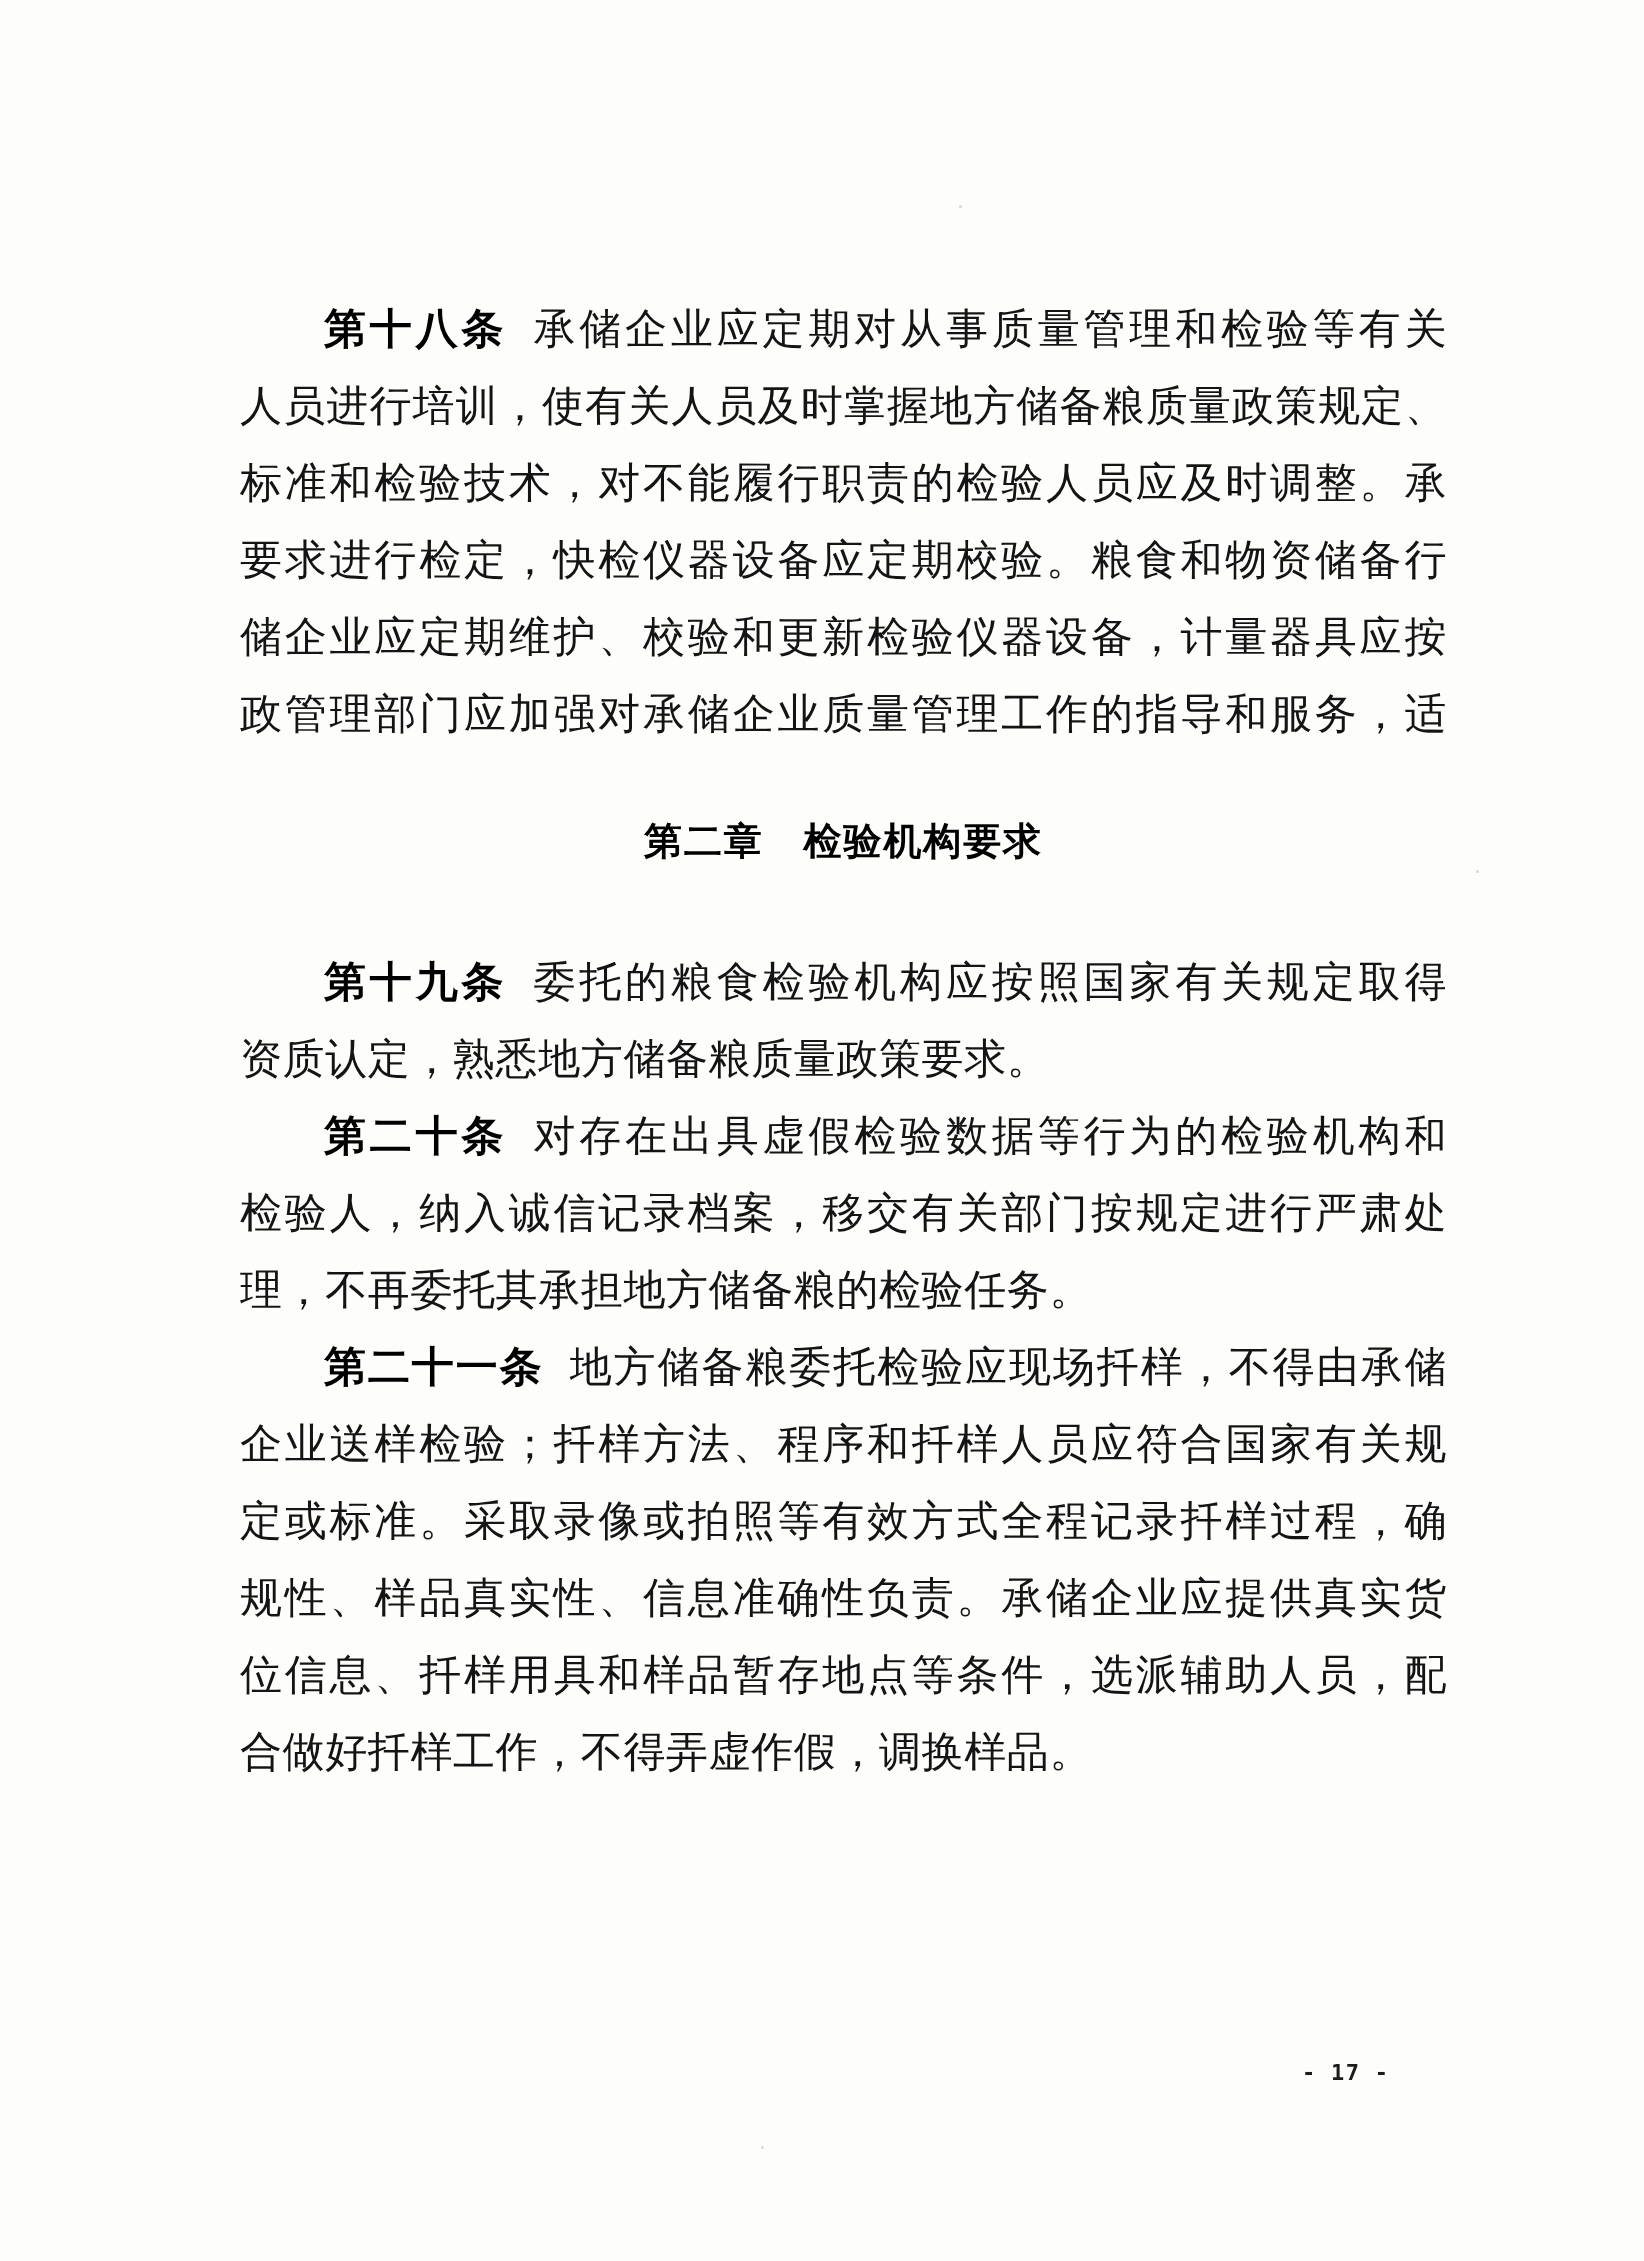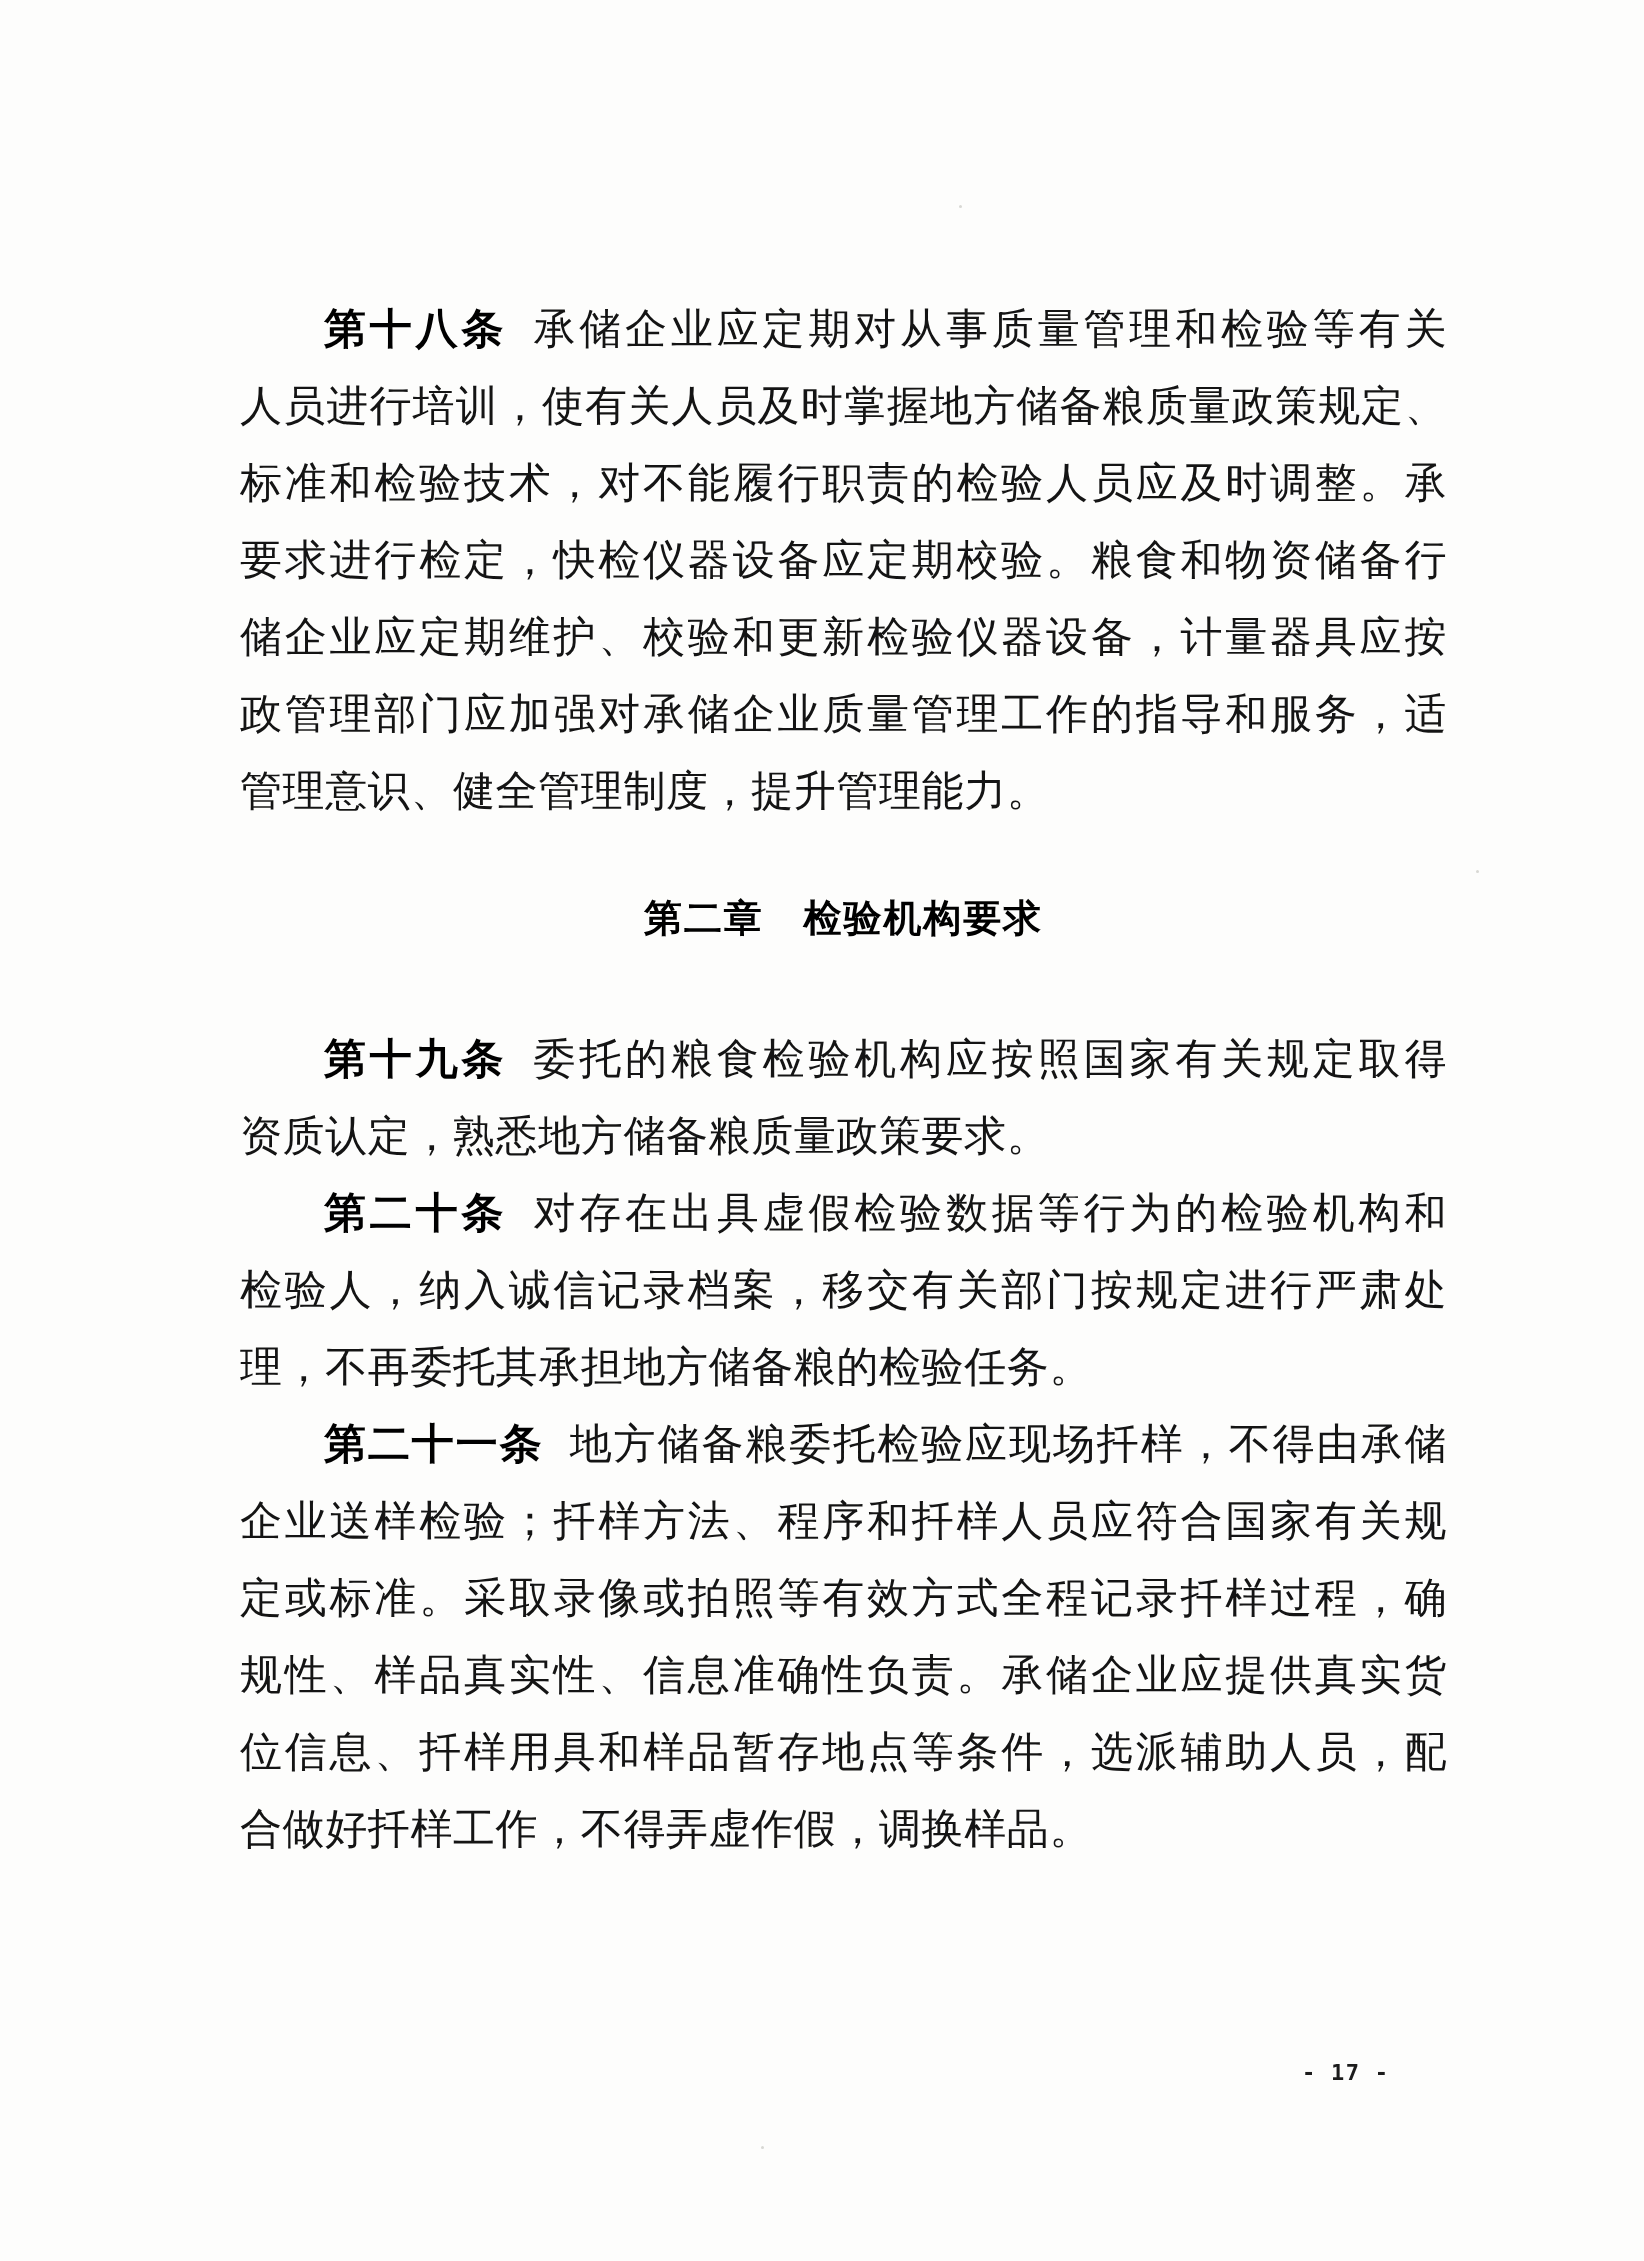--- a/index.html
+++ b/index.html
@@ -78,21 +78,20 @@
 <body>
 
 <div class="page">
   <div class="doc-body">
       <div class="line fill indent"><span class="article-label">第十八条</span><span>承储企业应定期对从事质量管理和检验等有关</span></div>
       <div class="line fill">人员进行培训，使有关人员及时掌握地方储备粮质量政策规定、</div>
       <div class="line fill">标准和检验技术，对不能履行职责的检验人员应及时调整。承</div>
       <div class="line fill">要求进行检定，快检仪器设备应定期校验。粮食和物资储备行</div>
       <div class="line fill">储企业应定期维护、校验和更新检验仪器设备，计量器具应按</div>
       <div class="line fill">政管理部门应加强对承储企业质量管理工作的指导和服务，适</div>
-      <div class="line">管理意识、健全管理制度，提升管理能力。</div>
       <div class="chapter-heading">第二章　检验机构要求</div>
       <div class="line fill indent"><span class="article-label">第十九条</span><span>委托的粮食检验机构应按照国家有关规定取得</span></div>
       <div class="line">资质认定，熟悉地方储备粮质量政策要求。</div>
       <div class="line fill indent"><span class="article-label">第二十条</span><span>对存在出具虚假检验数据等行为的检验机构和</span></div>
       <div class="line fill">检验人，纳入诚信记录档案，移交有关部门按规定进行严肃处</div>
       <div class="line">理，不再委托其承担地方储备粮的检验任务。</div>
       <div class="line fill indent"><span class="article-label">第二十一条</span><span>地方储备粮委托检验应现场扦样，不得由承储</span></div>
       <div class="line fill">企业送样检验；扦样方法、程序和扦样人员应符合国家有关规</div>
       <div class="line fill">定或标准。采取录像或拍照等有效方式全程记录扦样过程，确</div>
       <div class="line fill">规性、样品真实性、信息准确性负责。承储企业应提供真实货</div>

